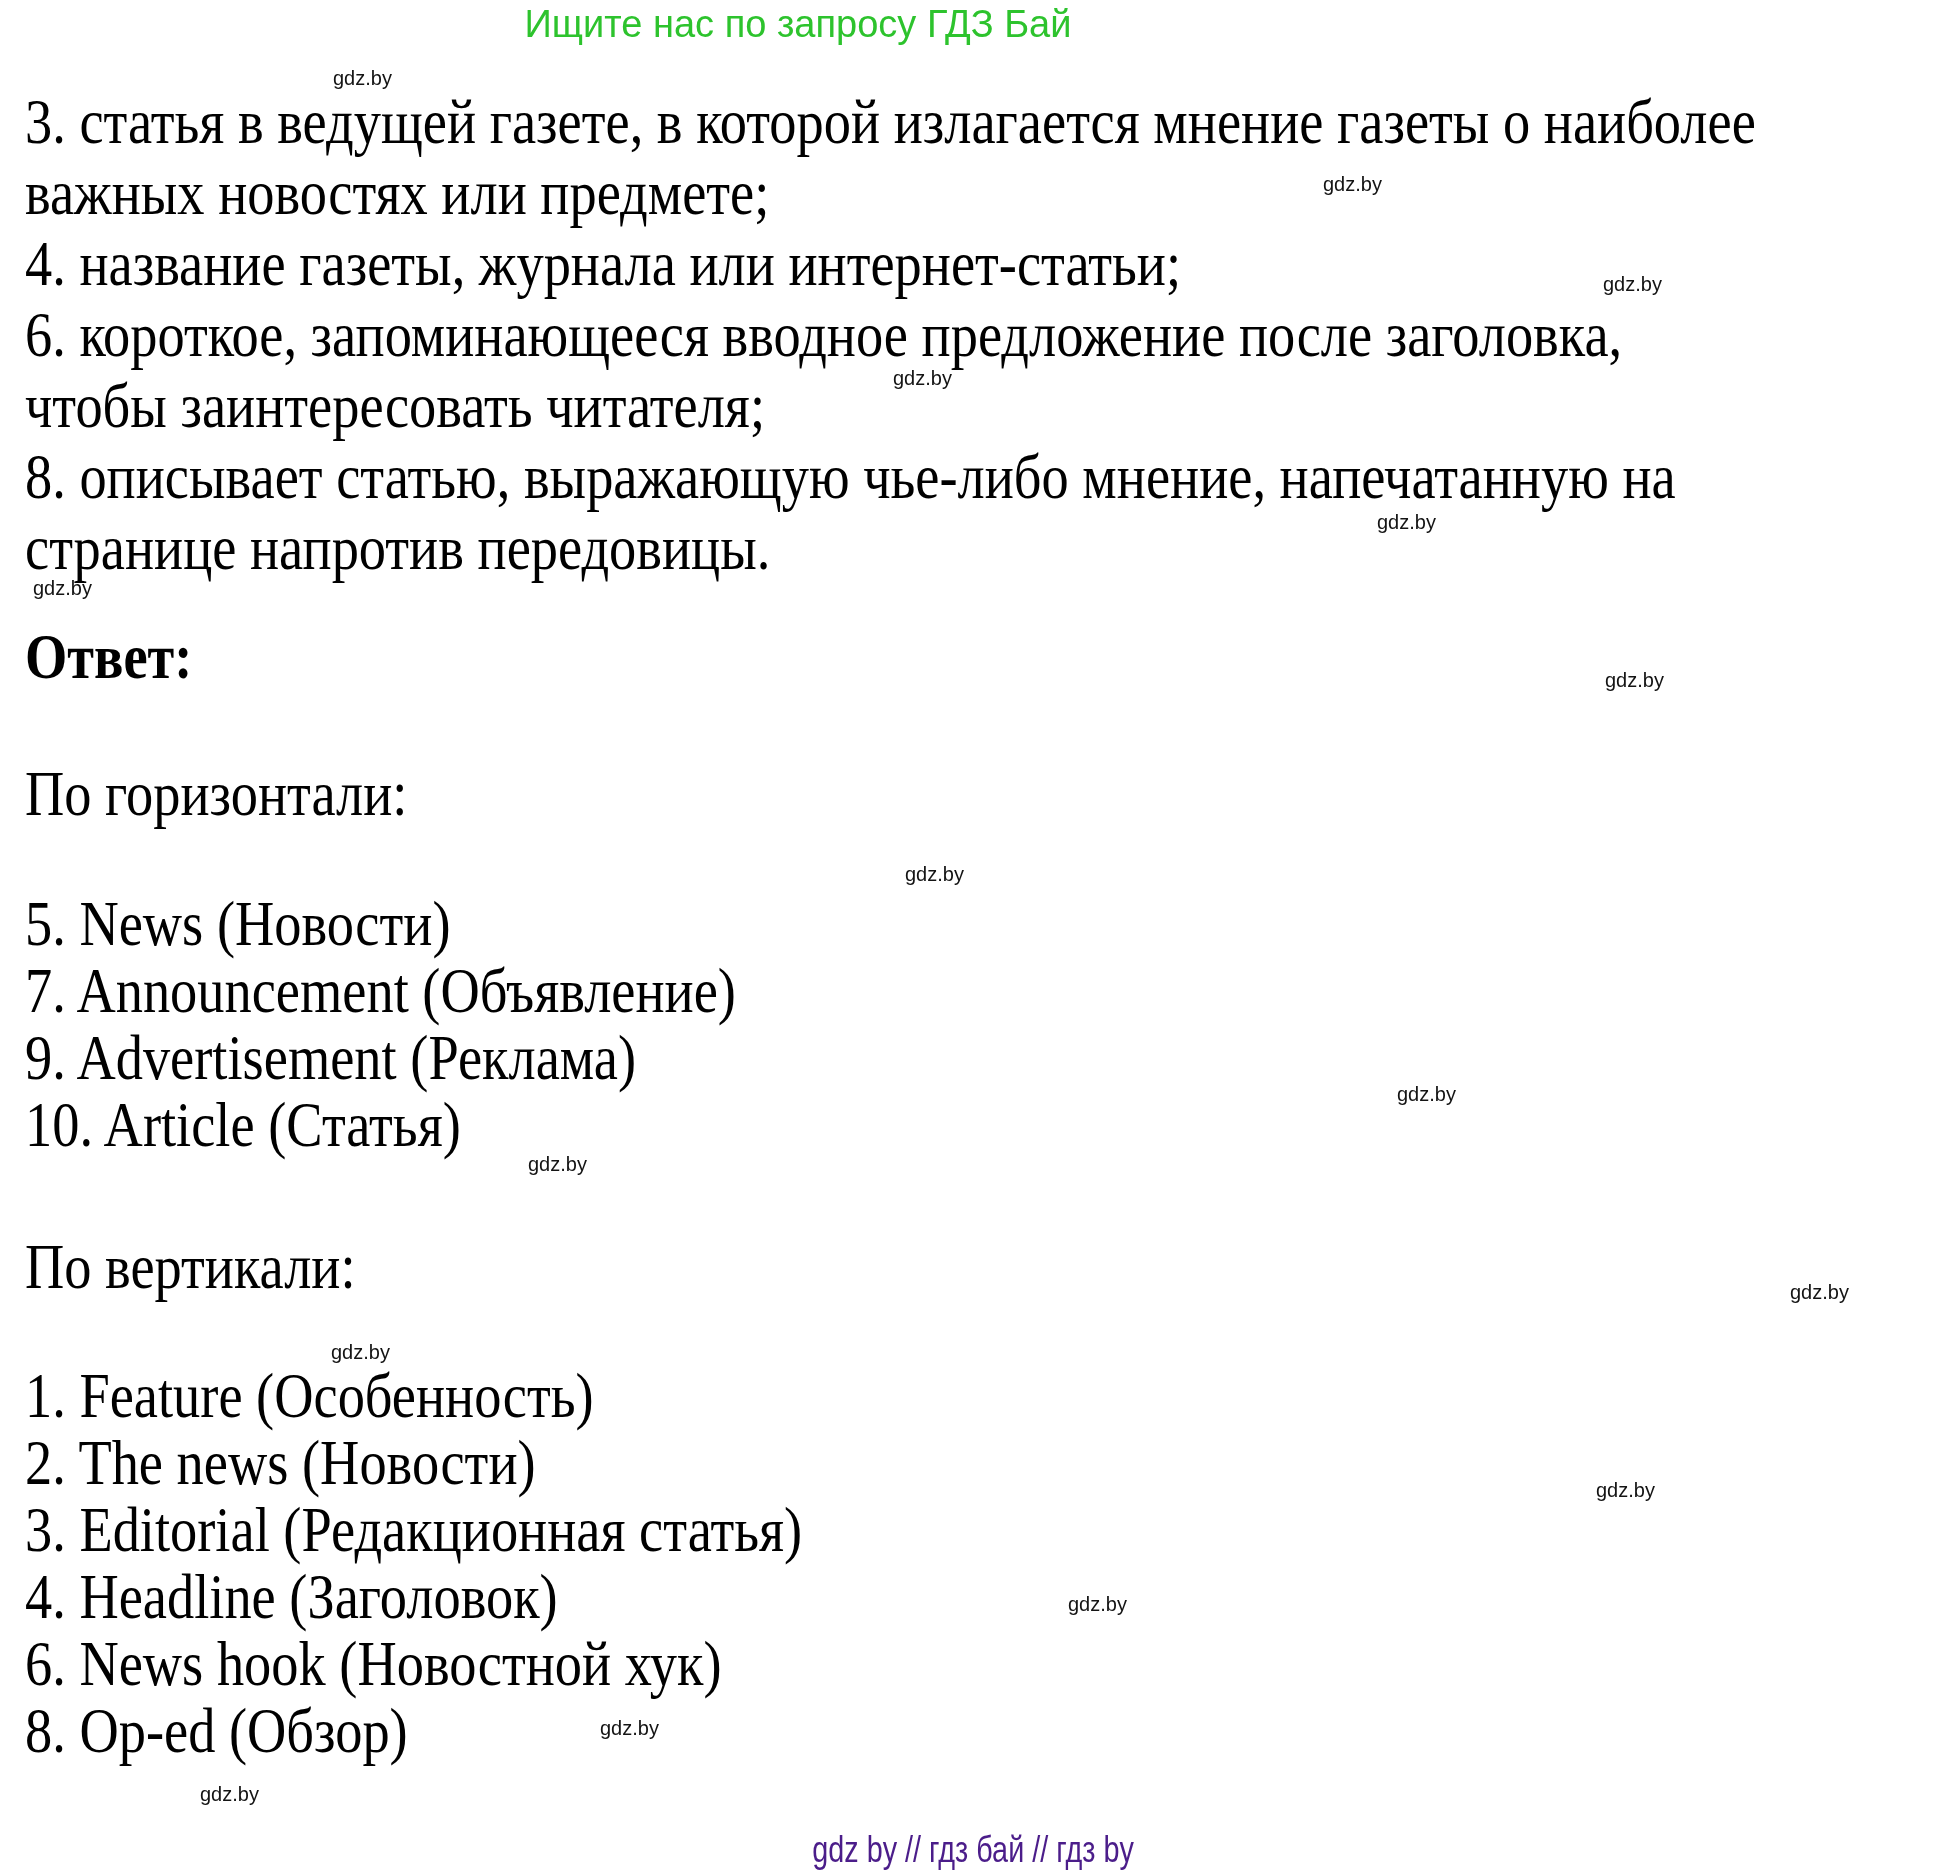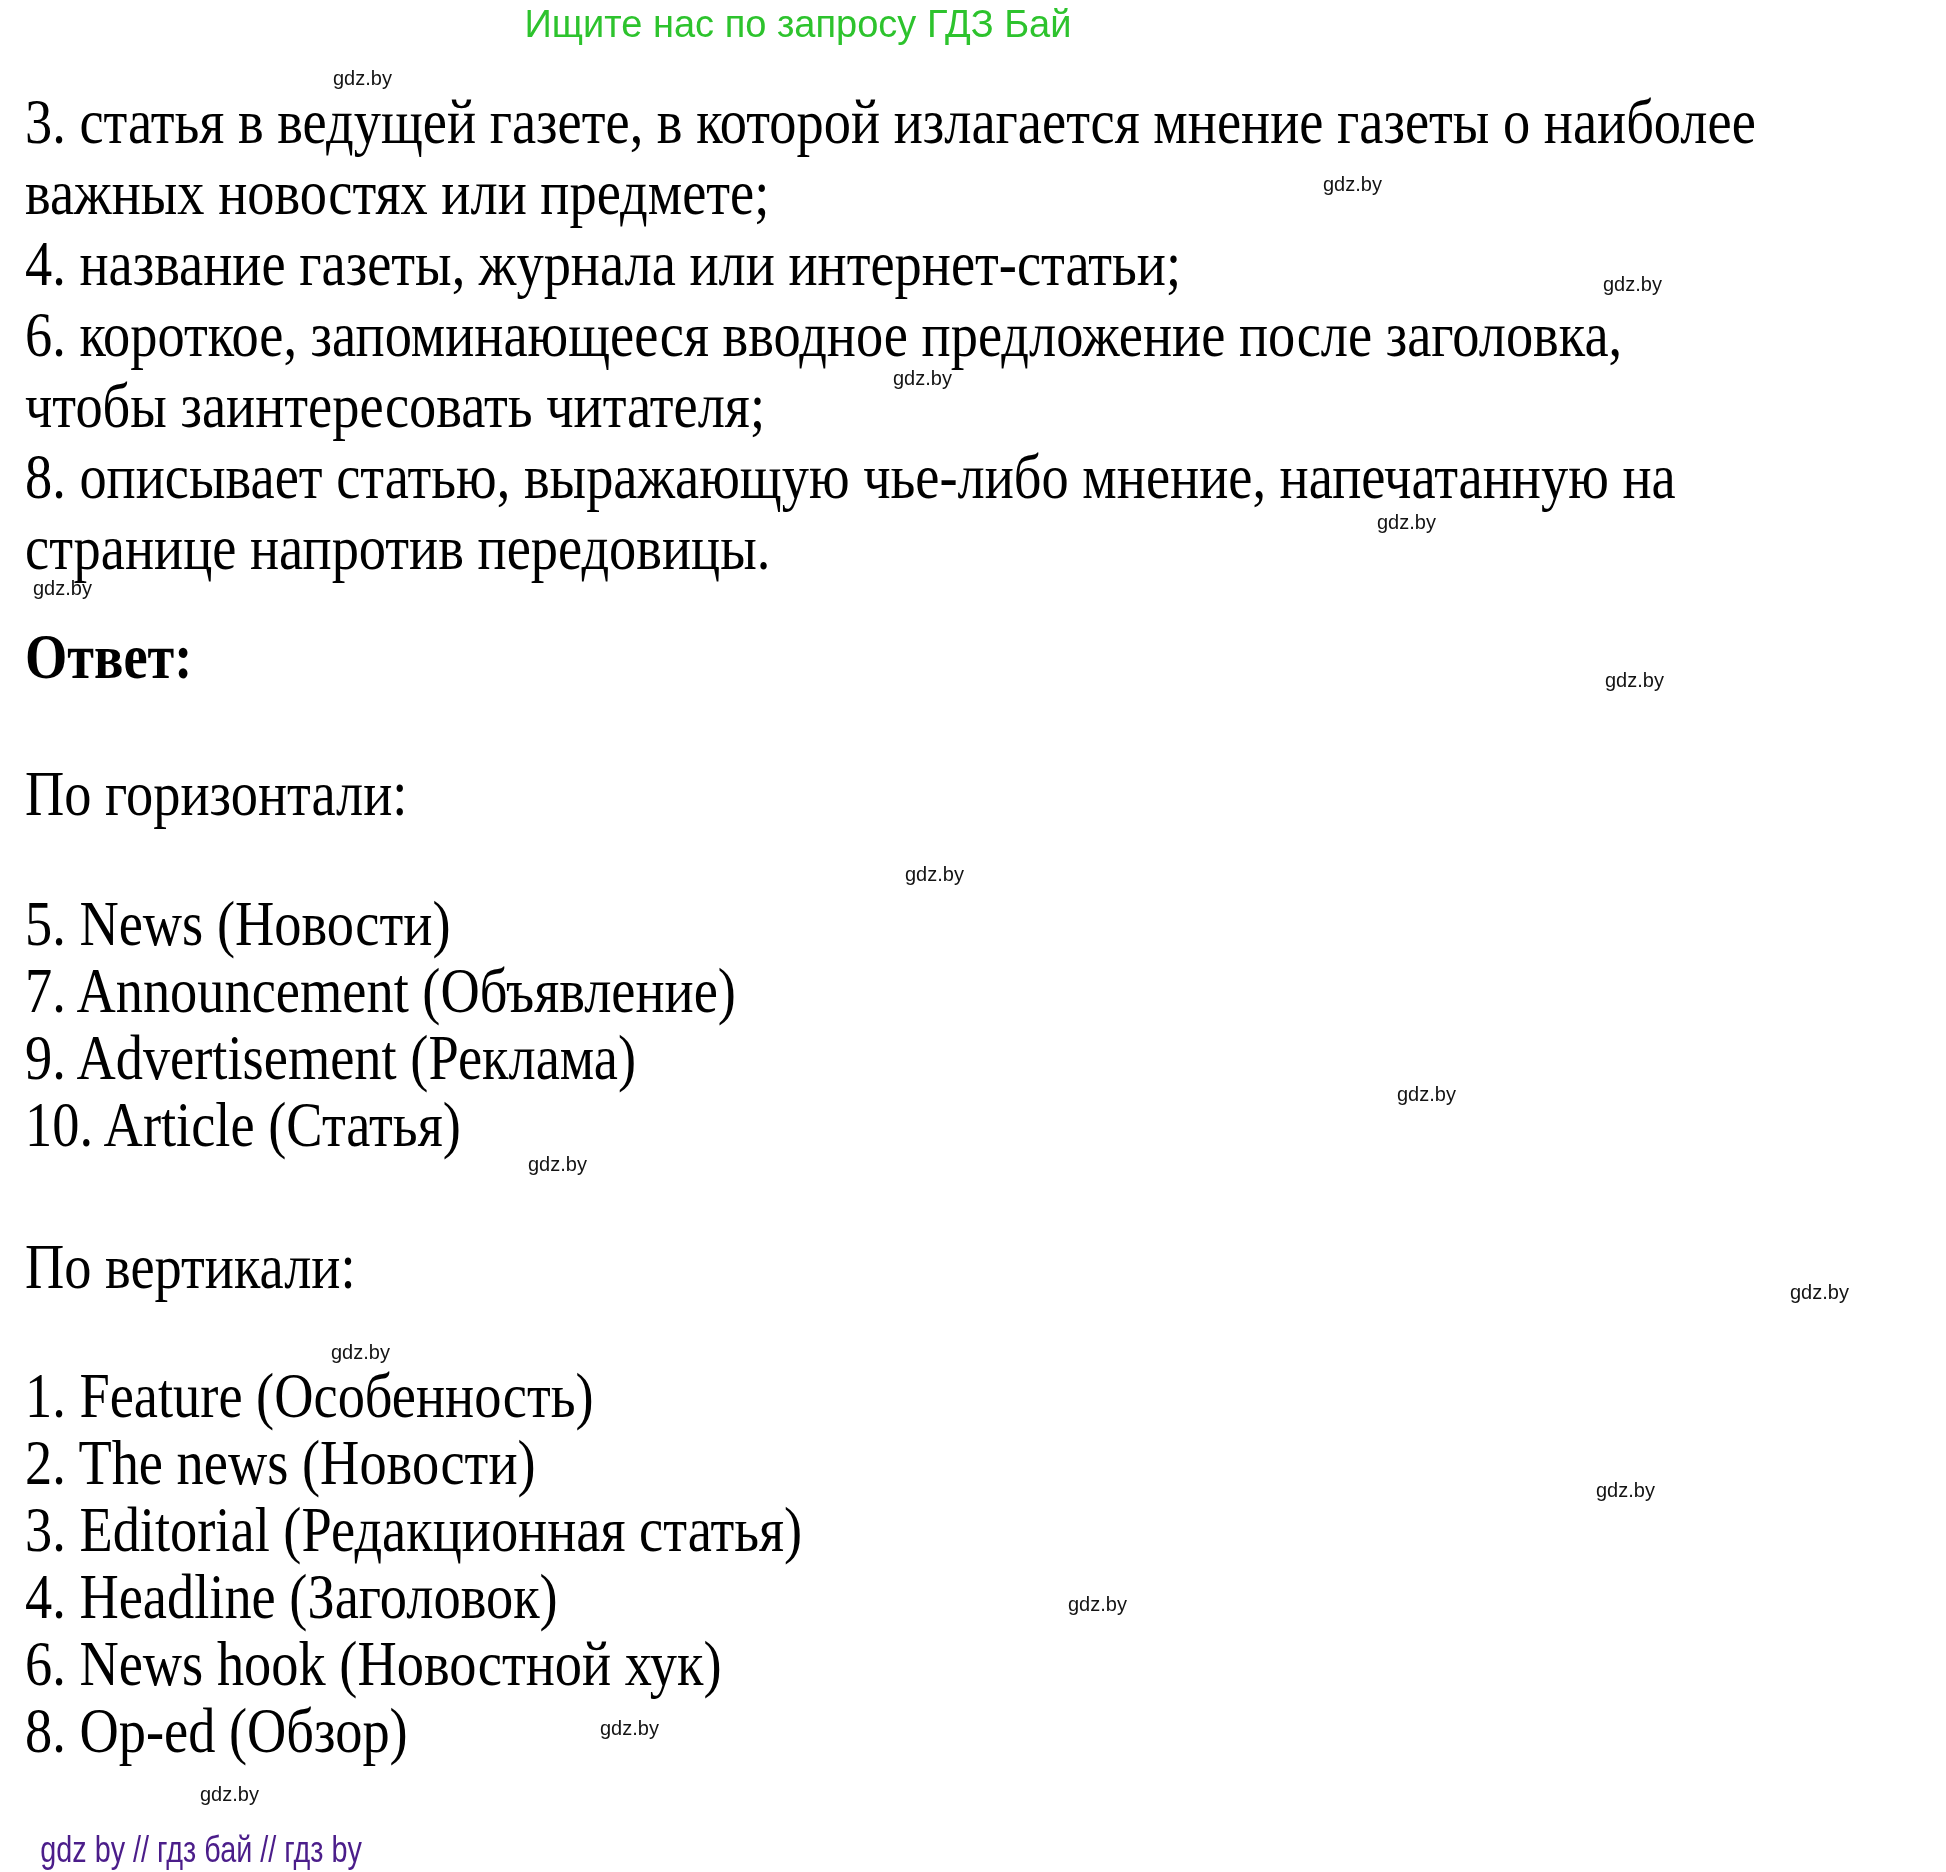--- a/index.html
+++ b/index.html
@@ -20,21 +20,21 @@
   .answer-label{position:absolute;left:0;top:621px;font-size:64px;line-height:71px;font-weight:bold;white-space:nowrap;}
   .h-title{position:absolute;left:0;top:758px;font-size:64px;line-height:71px;white-space:nowrap;}
   .h-list{position:absolute;left:0;top:890px;font-size:64px;line-height:67px;white-space:nowrap;}
   .v-title{position:absolute;left:0;top:1231px;font-size:64px;line-height:71px;white-space:nowrap;}
   .v-list{position:absolute;left:0;top:1362px;font-size:64px;line-height:67px;white-space:nowrap;}
   .wm{
     position:absolute;font-family:"Liberation Sans",sans-serif;
     font-size:20px;line-height:32px;color:#141414;white-space:nowrap;
   }
   .footer{
-    position:absolute;top:1830px;left:0;width:1946px;
+    position:absolute;top:1830px;left:0;width:1946px;text-align:center;
     font-family:"Liberation Sans",sans-serif;font-size:36px;line-height:40px;
   }
   .footer-inner{display:inline-block;transform:scaleX(0.8);transform-origin:50% 50%;}
 </style>
 </head>
 <body>
 
 <div class="banner" style="color: rgb(45, 195, 45);">Ищите нас по запросу ГДЗ Бай</div>
 
 <div class="serif-wrap">

